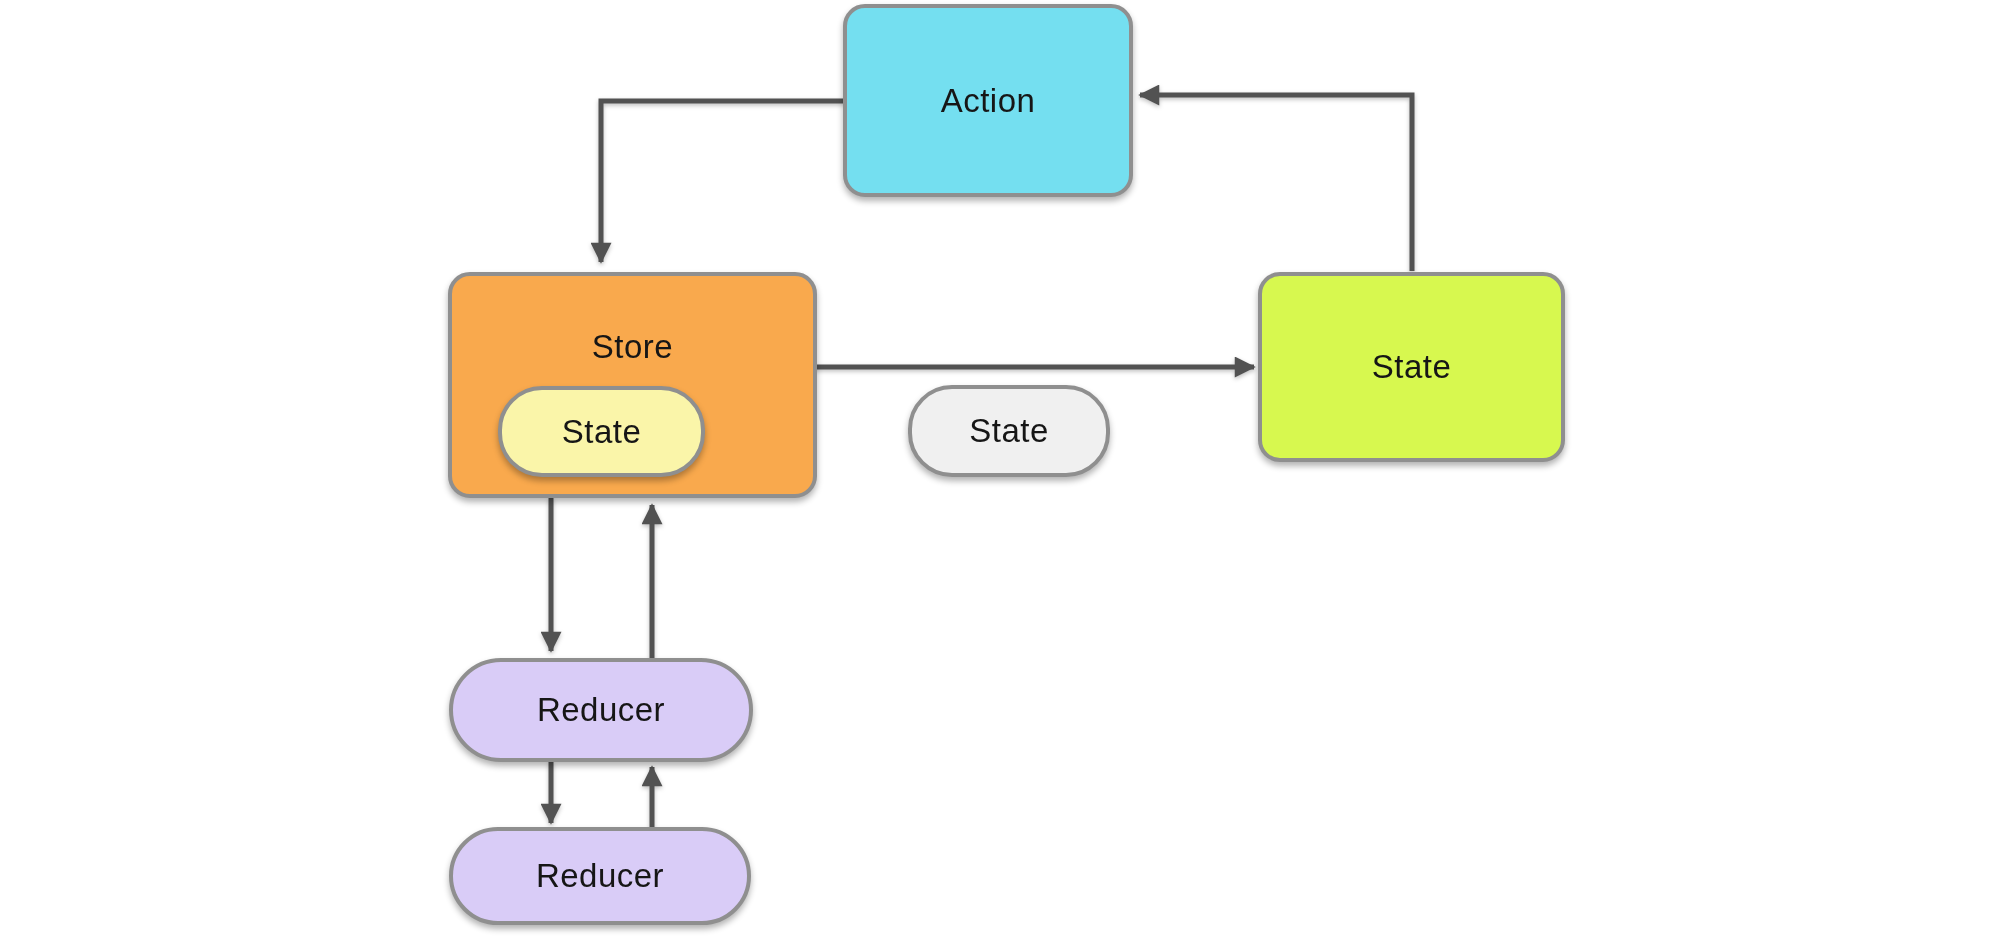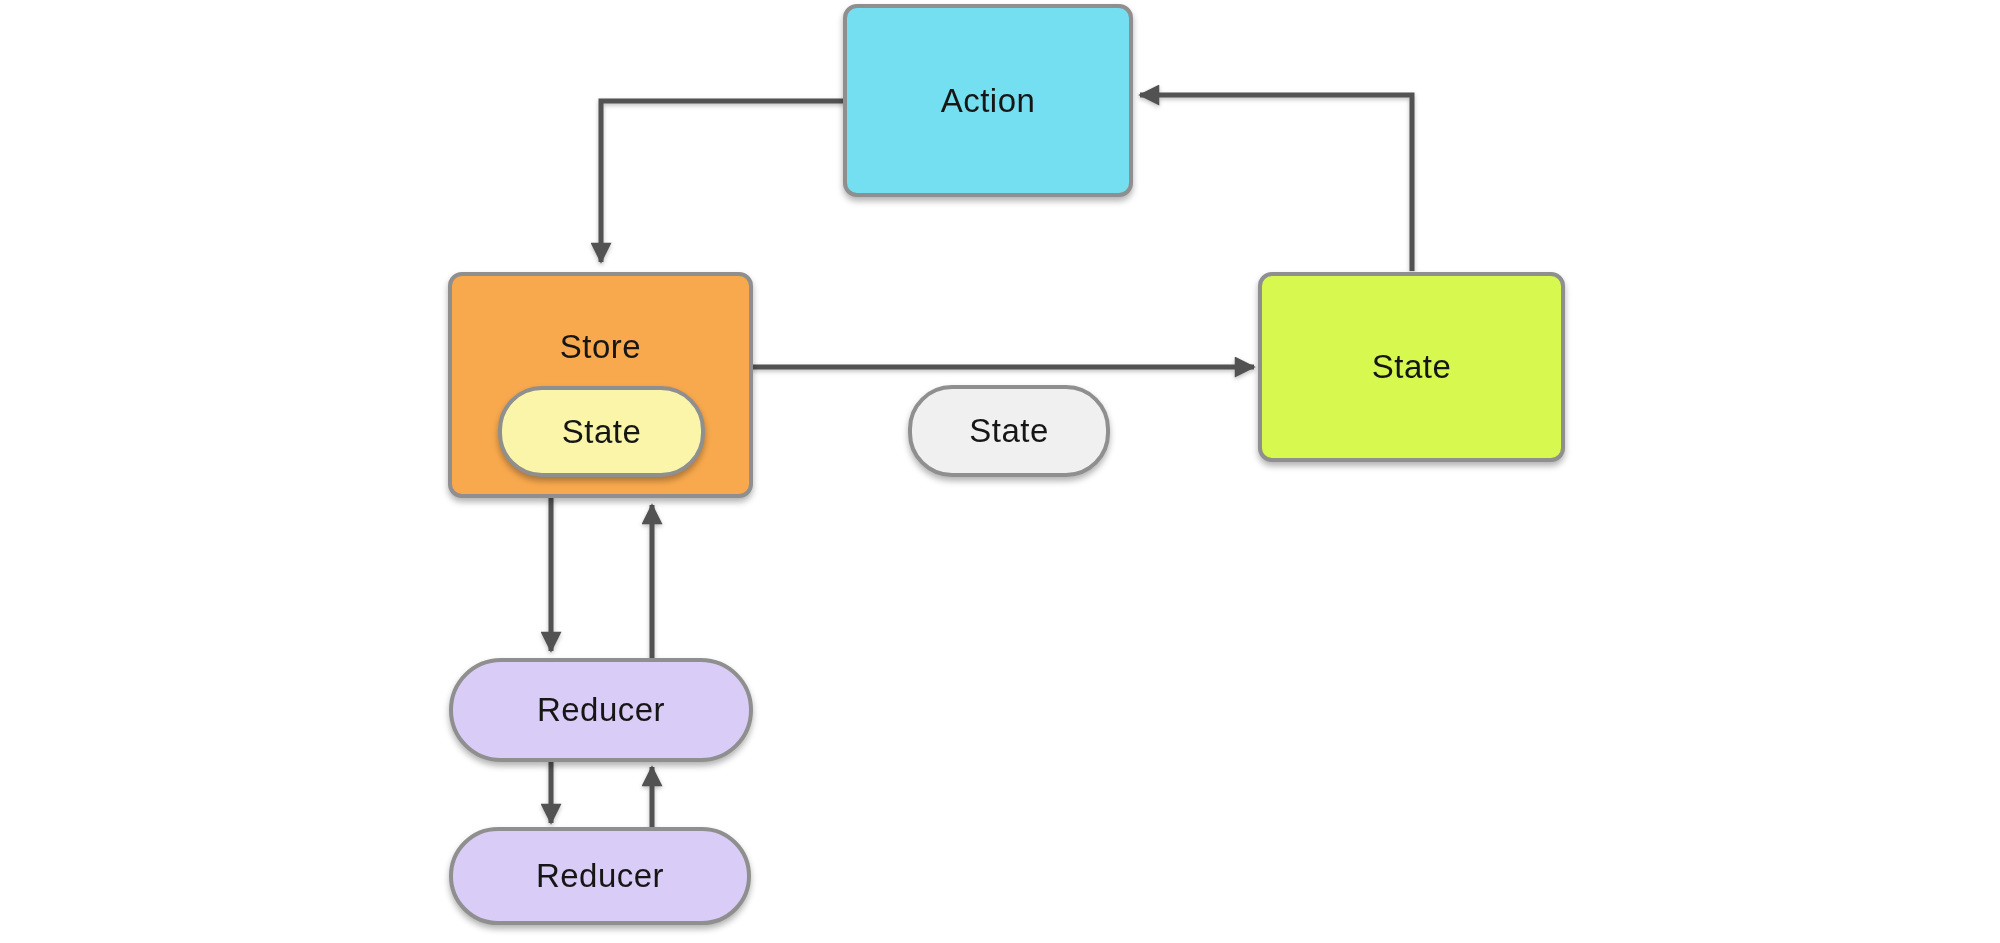--- a/index.html
+++ b/index.html
@@ -35,25 +35,25 @@
     justify-content: center;
     z-index: 1;
     box-shadow: 0 4px 6px rgba(0,0,0,0.30);
   }
   .node .label {
     font-size: 33px;
     color: #161616;
     letter-spacing: 0.5px;
     white-space: nowrap;
   }
-  .big { border-radius: 14px; }
+  .big { border-radius: 22px; }
   .pill { border-radius: 46px; }
 
   .node-action  { left: 843px;  top: 4px;   width: 290px; height: 193px; }
-  .node-store   { left: 448px;  top: 272px; width: 305px; height: 226px; display: block; }
+  .node-store   { left: 448px;  top: 272px; width: 369px; height: 226px; display: block; }
   .store-label  { position: absolute; left: 0; top: 52px; width: 100%; text-align: center; }
   .node-store-state { left: 46px; top: 110px; width: 207px; height: 91px; border-radius: 44px; }
   .node-state   { left: 908px;  top: 385px; width: 202px; height: 92px;  border-radius: 44px; }
   .node-view    { left: 1258px; top: 272px; width: 307px; height: 190px; }
   .node-reducer-top    { left: 449px; top: 658px; width: 304px; height: 104px; border-radius: 52px; }
   .node-reducer-bottom { left: 449px; top: 827px; width: 302px; height: 98px;  border-radius: 49px; }
 </style>
 </head>
 <body>
 

